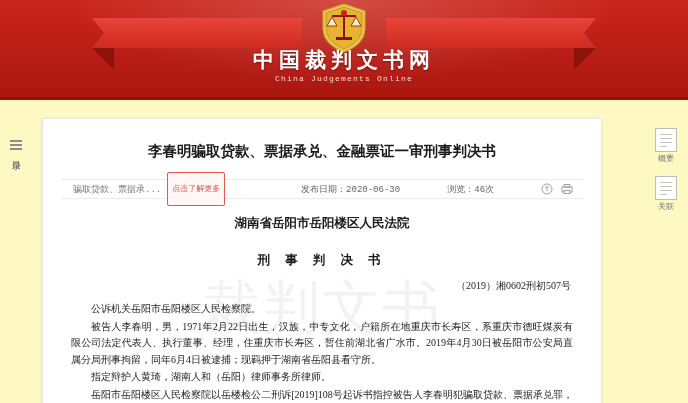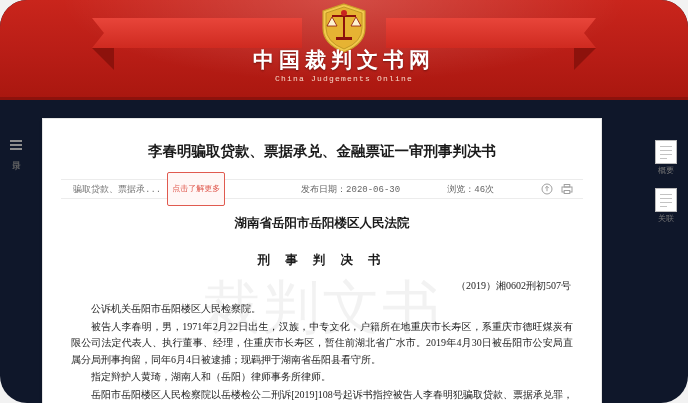--- a/index.html
+++ b/index.html
@@ -6,23 +6,22 @@
   html, body {
     margin: 0; padding: 0;
     width: 688px; height: 403px;
     overflow: hidden;
     background: #f2f2f2;
     font-family: "Liberation Sans", sans-serif;
   }
   #page {
     position: relative;
     width: 688px; height: 403px;
-    background: #0f172a;
+    background: #fef9c3;
     overflow: hidden;
-    border-radius: 27px;
   }
 
   
   .header {
     position: relative;
     width: 688px;
     height: 100px;
     background: #c9251f;
     background: linear-gradient(180deg, #c9251c 0%, #b81d16 55%, #a9170f 100%);
     overflow: hidden;
@@ -102,21 +101,21 @@
     color: #666;
     line-height: 11px;
     writing-mode: vertical-rl;
     margin: 0 auto;
   }
 
   
   .right-rail {
     position: absolute;
     right: 8px;
-    top: 140px;
+    top: 128px;
     width: 26px;
   }
   .rail-btn {
     width: 24px;
     margin-bottom: 12px;
     text-align: center;
     cursor: pointer;
   }
   .rail-btn .box {
     width: 22px; height: 24px;

